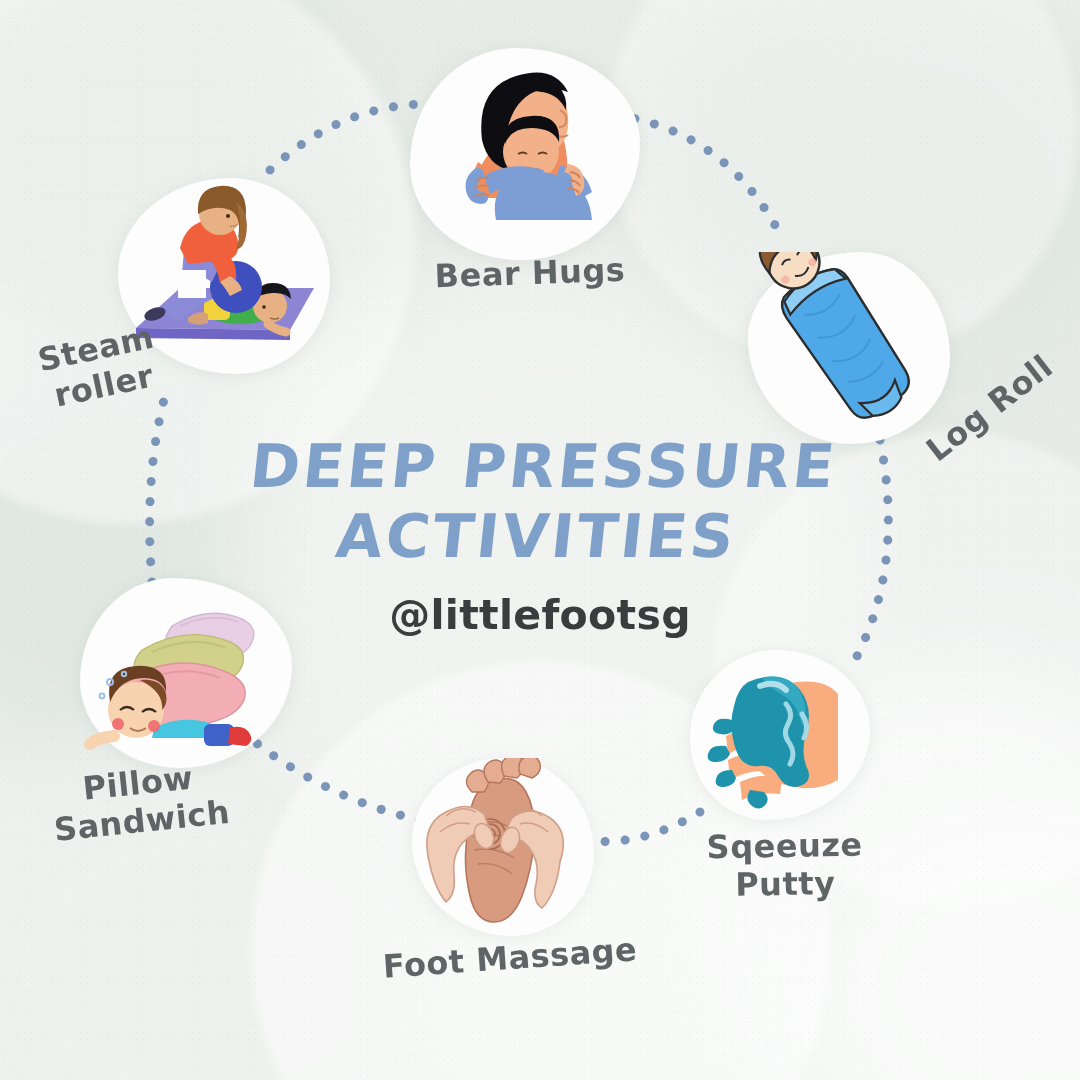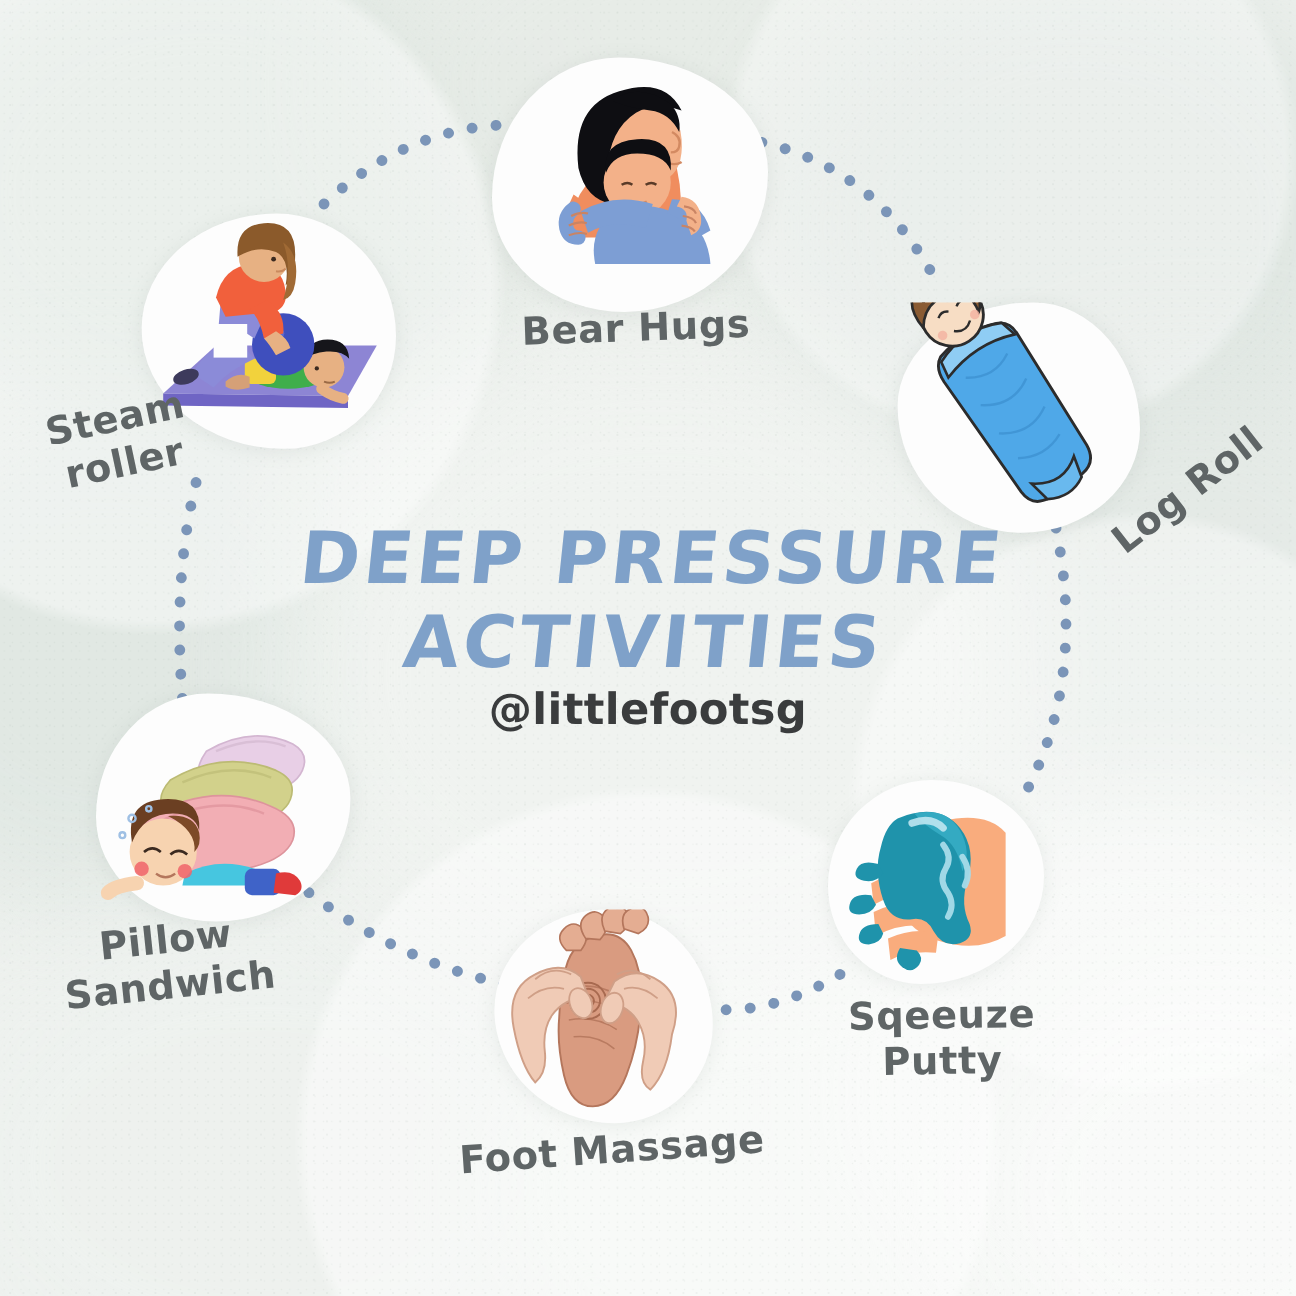--- a/index.html
+++ b/index.html
@@ -63,25 +63,25 @@
     font-family:"DejaVu Sans",sans-serif;
     font-weight:700;
     color:#7fa1c9;
     font-size:60px;
     letter-spacing:3px;
     line-height:1.16;
     white-space:pre-line;
     transform:skewX(-6deg);
   }
   .handle{
-    margin-top:0;
+    margin-top:20px;
     font-family:"DejaVu Sans",sans-serif;
     font-weight:600;
     color:#3a3c3d;
-    font-size:36px;
+    font-size:41px;
     letter-spacing:.3px;
   }
 </style>
 </head>
 <body>
 
 <div id="stage">
 
   <div class="bg bg-base"></div>
   <div class="bg">

